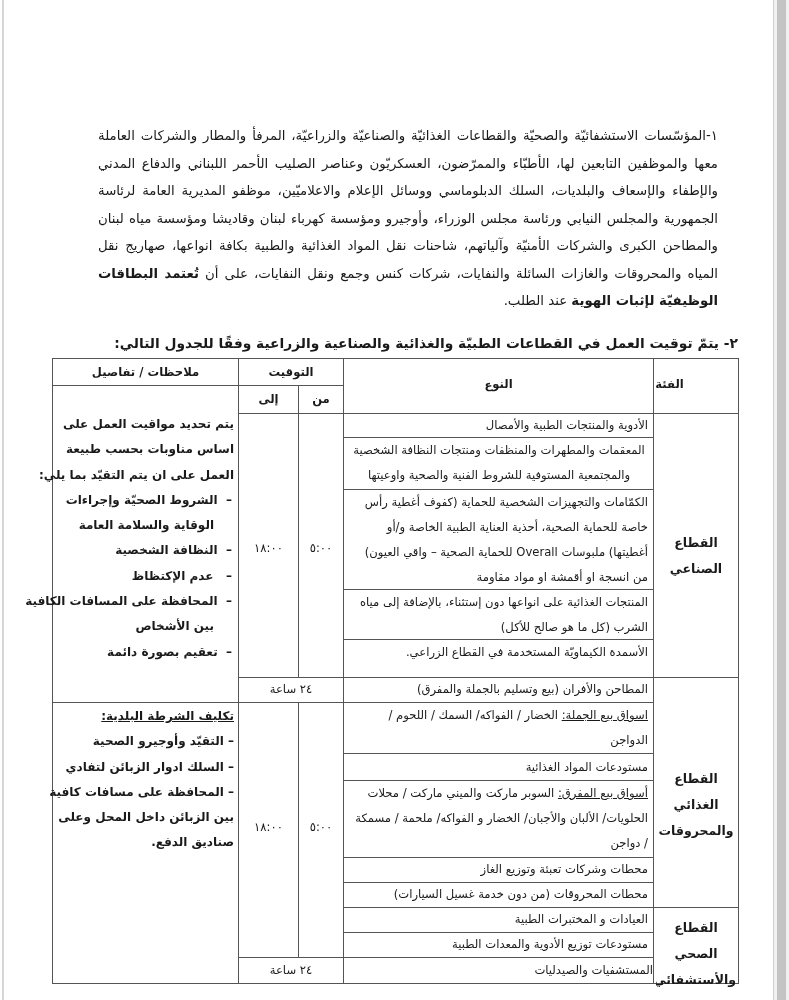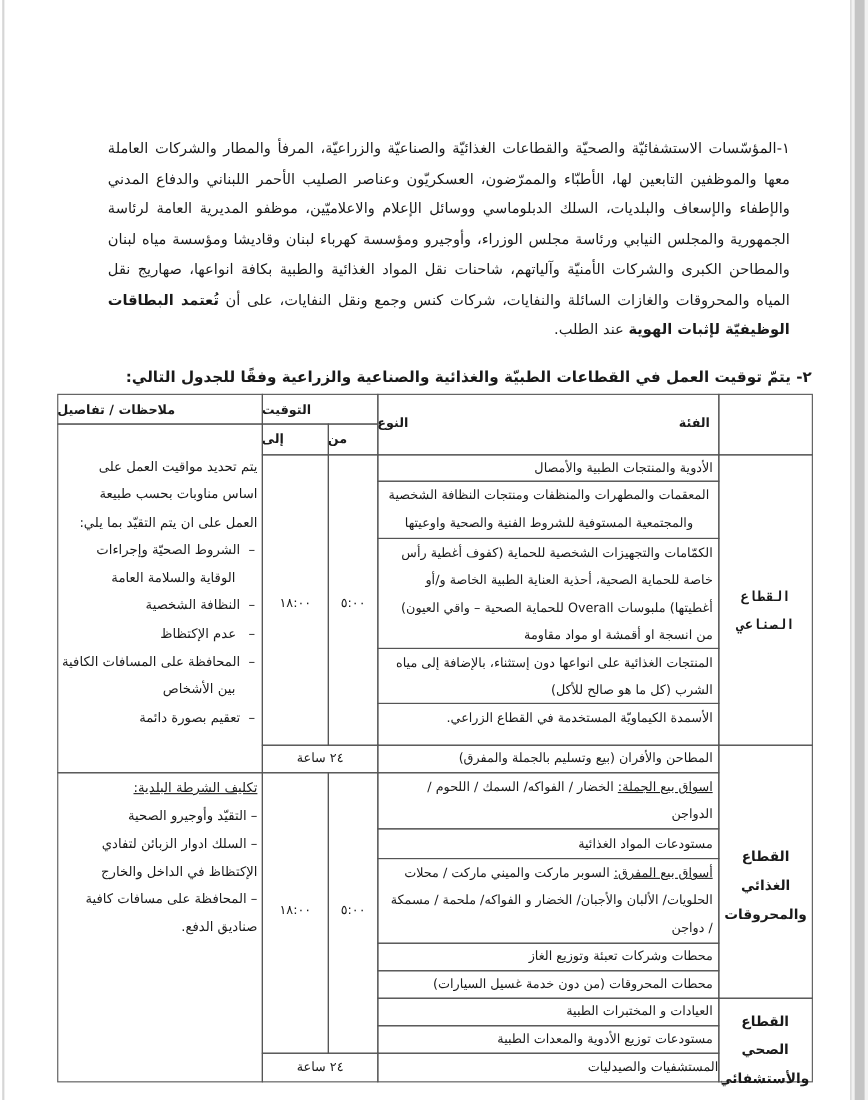--- a/index.html
+++ b/index.html
@@ -15,27 +15,27 @@
     direction:rtl; text-align:justify; text-align-last:right;
     font-size:13.3px; line-height:27.5px; letter-spacing:-0.2px;
   }
   .para b { font-weight:bold; }
   .section2 {
     position:absolute; left:150px; top:332px; width:588px; direction:rtl; text-align:right;
     font-size:13.8px; font-weight:bold; line-height:22px; white-space:nowrap;
   }
   .cell { position:absolute; border:1px solid #555; box-sizing:border-box; background:transparent; }
   .txt { position:absolute; direction:rtl; text-align:right; font-size:11.6px; line-height:25px; white-space:nowrap; overflow:hidden; }
-  .hdr { font-weight:bold; font-size:11.6px; text-align:left; }
+  .hdr { font-weight:bold; font-size:11.6px; text-align:center; }
   .center { text-align:center; }
   .cat { font-weight:bold; font-size:12.5px; line-height:26px; text-align:center; white-space:normal; }
   .wrap { white-space:normal; }
   .u { text-decoration:underline; }
   .notes { position:absolute; direction:rtl; text-align:right; font-size:12px; line-height:25.3px; }
-  .notes div { white-space:nowrap; }
+  .notes div { white-space:nowrap;font-weight:bold; }
 </style>
 </head>
 <body>
 
 <div class="frame-left"></div>
 <div class="frame-right">
     <div class="bar"></div>
   </div>
 
 <div class="para">
@@ -59,21 +59,21 @@
   <div class="cell" style="left:238px;top:358px;width:106px;height:28px;"></div>
   <div class="txt hdr" style="left:238px;top:360px;width:106px;">التوقيت</div>
   <div class="cell" style="left:298px;top:385px;width:46px;height:29px;"></div>
   <div class="txt hdr" style="left:298px;top:387px;width:46px;">من</div>
   <div class="cell" style="left:238px;top:385px;width:61px;height:29px;"></div>
   <div class="txt hdr" style="left:238px;top:387px;width:61px;">إلى</div>
   <div class="cell" style="left:52px;top:358px;width:187px;height:28px;"></div>
   <div class="txt hdr" style="left:52px;top:360px;width:187px;">ملاحظات / تفاصيل</div>
 
   <div class="cell" style="left:653px;top:413px;width:86px;height:265px;"></div>
-  <div class="txt cat" style="left:658px;top:530px;width:76px;font-family:Liberation Mono, monospace;">القطاع الصناعي</div>
+  <div class="txt cat" style="left:658px;top:530px;width:76px;">القطاع الصناعي</div>
 
   <div class="cell" style="left:343px;top:413px;width:311px;height:25px;"></div>
   <div class="txt" style="left:350px;top:413px;width:298px;">الأدوية والمنتجات الطبية والأمصال</div>
   <div class="cell" style="left:343px;top:437px;width:311px;height:53px;"></div>
   <div class="txt wrap" style="left:350px;top:438px;width:298px;text-align:center;">المعقمات والمطهرات والمنظفات ومنتجات النظافة الشخصية والمجتمعية المستوفية للشروط الفنية والصحية واوعيتها</div>
   <div class="cell" style="left:343px;top:489px;width:311px;height:101px;"></div>
   <div class="txt wrap" style="left:350px;top:490px;width:298px;">الكمّامات والتجهيزات الشخصية للحماية (كفوف أغطية رأس خاصة للحماية الصحية، أحذية العناية الطبية الخاصة و/أو أغطيتها) ملبوسات Overall للحماية الصحية – واقي العيون) من انسجة او أقمشة او مواد مقاومة</div>
   <div class="cell" style="left:343px;top:589px;width:311px;height:51px;"></div>
   <div class="txt wrap" style="left:350px;top:590px;width:298px;">المنتجات الغذائية على انواعها دون إستثناء، بالإضافة إلى مياه الشرب (كل ما هو صالح للأكل)</div>
   <div class="cell" style="left:343px;top:639px;width:311px;height:39px;"></div>
@@ -120,22 +120,22 @@
   <div class="cell" style="left:298px;top:702px;width:46px;height:256px;"></div>
   <div class="txt center" style="left:298px;top:815px;width:46px;">٥:٠٠</div>
   <div class="cell" style="left:238px;top:702px;width:61px;height:256px;"></div>
   <div class="txt center" style="left:238px;top:815px;width:61px;">١٨:٠٠</div>
 
   <div class="cell" style="left:52px;top:702px;width:187px;height:282px;"></div>
   <div class="notes" style="left:58px;top:704px;width:176px;">
     <div class="u">تكليف الشرطة البلدية:</div>
     <div>– التقيّد وأوجيرو الصحية</div>
     <div>– السلك ادوار الزبائن لتفادي</div>
-    <div>الإكتظاظ في الداخل والخارج</div>
     <div>– المحافظة على مسافات كافية</div>
+    <div>بين الزبائن داخل المحل وعلى</div>
     <div>صناديق الدفع.</div>
   </div>
 
   <div class="cell" style="left:653px;top:907px;width:86px;height:77px;"></div>
   <div class="txt cat" style="left:656px;top:915px;width:80px;">القطاع الصحي والأستشفائي</div>
 
   <div class="cell" style="left:343px;top:907px;width:311px;height:26px;"></div>
   <div class="txt" style="left:350px;top:907px;width:298px;">العيادات و المختبرات الطبية</div>
   <div class="cell" style="left:343px;top:932px;width:311px;height:26px;"></div>
   <div class="txt" style="left:350px;top:932px;width:298px;">مستودعات توزيع الأدوية والمعدات الطبية</div>

